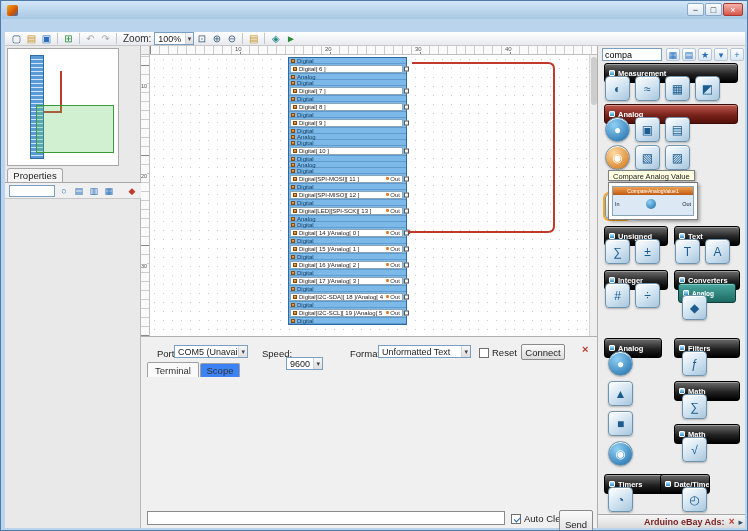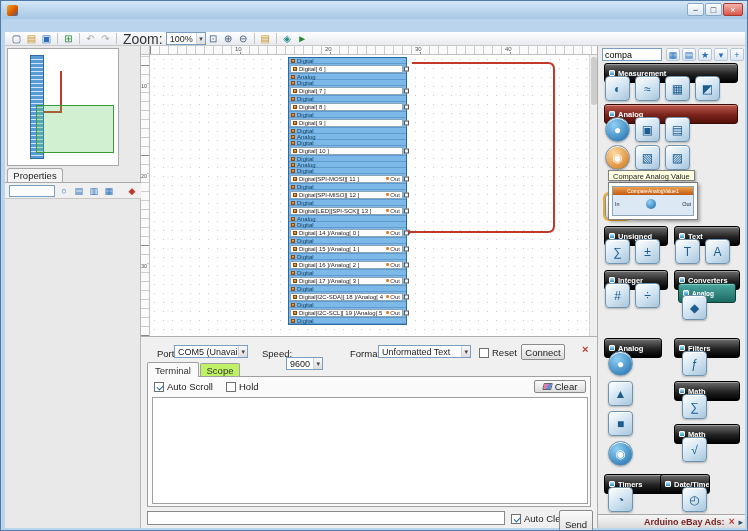--- a/index.html
+++ b/index.html
@@ -22,21 +22,21 @@
              border-bottom:1px solid #dcdcdc; display:flex; align-items:center; }
   .menu-items { display:flex; }
   .menu-item { padding:0 7px; font-size:10px; color:#222; }
   .toolbar { position:absolute; left:4px; top:31px; width:740px; height:14px;
              background:linear-gradient(#fefefe,#e7eaee); border-bottom:1px solid #c8c8c8;
              display:flex; align-items:center; padding-left:4px; }
   .ticon { width:15px; height:13px; display:inline-flex; align-items:center; justify-content:center;
            font-size:10px; color:#3a5a7a; }
   .ticon.ylw{color:#c8932a}.ticon.blu{color:#2a6ebb}.ticon.grn{color:#2a8a3a}.ticon.teal{color:#2a8a8a}.ticon.dis{color:#a8a8a8}
   .tsep { width:1px; height:11px; background:#c5c5c5; margin:0 3px; }
-  .tlabel { font-size:14px; color:#333; margin:0 3px; }
+  .tlabel { font-size:10px; color:#333; margin:0 3px; }
   .combo { display:inline-flex; align-items:center; background:#fff; border:1px solid #7a9ebf;
            height:13px; font-size:9px; padding:0 0 0 3px; color:#222; }
   .combo .cval { flex:1; overflow:hidden; white-space:nowrap; }
   .combo .dd { font-size:7px; color:#444; border-left:1px solid #c5d5e5; padding:0 2px;
                background:linear-gradient(#f8f8f8,#ddd); height:100%; display:flex; align-items:center; }
   
   .leftpanel { position:absolute; left:4px; top:45px; width:136px; height:482px;
                background:#e9e9e9; border-right:1px solid #b8b8b8; }
   .preview { position:absolute; left:2px; top:2px; width:112px; height:118px; background:#fff;
              border:1px solid #a8a8a8; overflow:hidden; }
@@ -107,21 +107,21 @@
   .check { display:inline-flex; align-items:center; gap:3px; font-size:9.5px; color:#222; position:absolute; }
   .cbox { width:10px; height:10px; background:#fff; border:1px solid #707070; position:relative; flex:none; }
   .checked .cbox::after { content:""; position:absolute; left:1.5px; top:2px; width:5px; height:2.5px;
                           border-left:1.6px solid #1d62b0; border-bottom:1.6px solid #1d62b0;
                           transform:rotate(-45deg); }
   .btn { position:absolute; display:flex; align-items:center; justify-content:center; gap:3px;
          font-size:9.5px; color:#222; border:1px solid #8a8a8a; border-radius:2px;
          background:linear-gradient(#fafafa,#dcdcdc); }
   .redx { position:absolute; font-size:11px; font-weight:bold; color:#c0392b; }
   .tab { position:absolute; width:52px; height:14px; font-size:9.5px; color:#333;
-         display:flex; align-items:center; justify-content:center; background:#bef264;
+         display:flex; align-items:center; justify-content:center; background:#3b82f6;
          border:1px solid #a0a0a0; border-bottom:none; border-radius:2px 2px 0 0; }
   .tab.active { background:#fafafa; z-index:2; height:15px; }
   .tabpanel { position:absolute; left:6px; top:39px; width:444px; height:131px; background:#fafafa;
               border:1px solid #a0a0a0; }
   .term { position:absolute; left:4px; top:20px; width:436px; height:107px; background:#fff;
           border:1px solid #a0a0a0; }
   .eraser { width:9px; height:7px; background:linear-gradient(110deg,#e87ab0 0 50%,#5a8de0 50%);
             transform:skewX(-14deg); border:1px solid #666; border-radius:1px; }
   .sendinput { position:absolute; left:6px; top:174px; width:358px; height:14px;
                border:1px solid #8a8a8a; font-size:9.5px; padding:0 3px; background:#fff; }
@@ -551,35 +551,20 @@
     <span class="check" style="left:338px;top:10px">
       <span class="cbox"></span>
       <span>Reset</span>
     </span>
     <span class="btn" style="left:380px;top:7px;width:44px;height:16px">Connect</span>
     <span class="redx" style="left:441px;top:6px">×</span>
 
     <span class="tab active" style="left:6px;top:25px">Terminal</span>
     <span class="tab" style="left:59px;top:26px;width:40px">Scope</span>
 
-    <div class="tabpanel">
-      <span class="check checked" style="left:6px;top:4px">
-        <span class="cbox"></span>
-        <span>Auto Scroll</span>
-      </span>
-      <span class="check" style="left:78px;top:4px">
-        <span class="cbox"></span>
-        <span>Hold</span>
-      </span>
-      <span class="btn" style="right:4px;top:3px;width:52px;height:13px">
-        <span class="eraser"></span>
-        <span>Clear</span>
-      </span>
-      <div class="term"></div>
-    </div>
 
     <input class="sendinput" style="">
     <span class="check checked" style="left:370px;top:176px">
       <span class="cbox"></span>
       <span>Auto Clear</span>
     </span>
     <span class="btn" style="left:418px;top:173px;width:34px;height:29px">Send</span>
   </div>
 
   <div class="sidebar">

